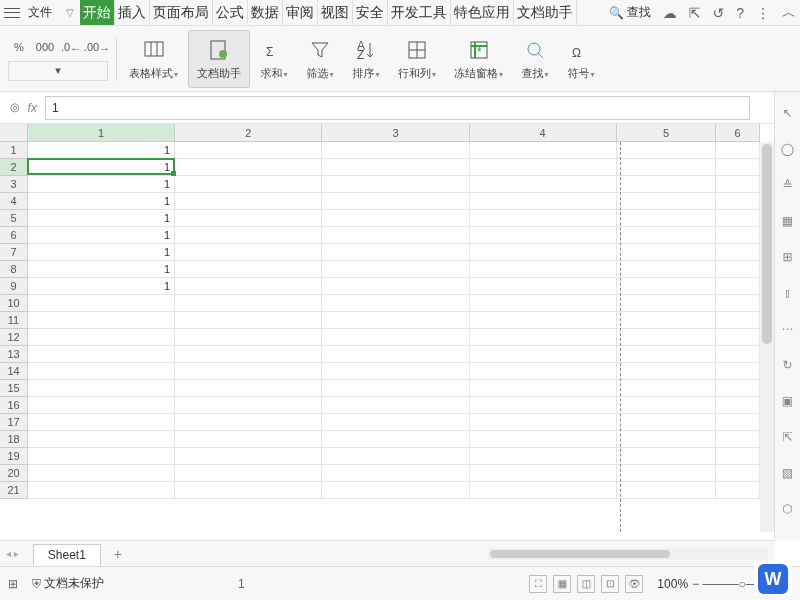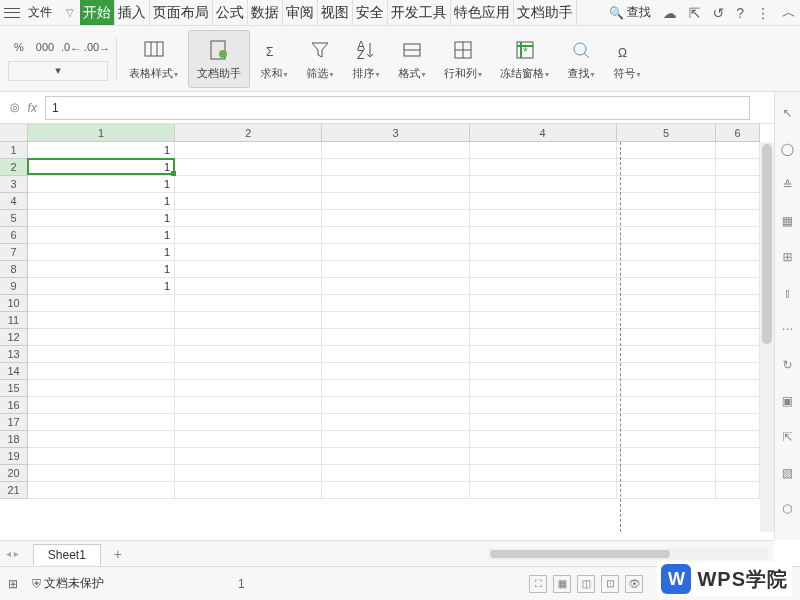--- a/index.html
+++ b/index.html
@@ -158,29 +158,20 @@
             <text x="3" y="12" font-size="10" fill="#555">A</text>
             <text x="3" y="21" font-size="10" fill="#555">Z</text>
             <path d="M16 5v14m-3-3l3 3l3-3" fill="none" stroke="#555"></path>
           </svg>
         </div>
         <div class="rlabel">排序<span class="rcaret">▾</span></div>
       </div>
       <div class="rbtn">
         <div class="ricon">
           <svg width="24" height="24">
-            <rect x="4" y="6" width="16" height="12" fill="none" stroke="#555"></rect>
-            <line x1="4" y1="12" x2="20" y2="12" stroke="#555"></line>
-          </svg>
-        </div>
-        <div class="rlabel">格式<span class="rcaret">▾</span></div>
-      </div>
-      <div class="rbtn">
-        <div class="ricon">
-          <svg width="24" height="24">
             <rect x="4" y="4" width="16" height="16" fill="none" stroke="#555"></rect>
             <line x1="12" y1="4" x2="12" y2="20" stroke="#555"></line>
             <line x1="4" y1="12" x2="20" y2="12" stroke="#555"></line>
           </svg>
         </div>
         <div class="rlabel">行和列<span class="rcaret">▾</span></div>
       </div>
       <div class="rbtn">
         <div class="ricon">
           <svg width="24" height="24">
@@ -465,14 +456,13 @@
     <div class="vb">▦</div>
     <div class="vb">◫</div>
     <div class="vb">⊡</div>
     <div class="vb">👁</div>
   </div>
   <div class="zoom"><span>100%</span> − ———○——— +</div>
 </div>
 
 <div class="watermark">
   <div class="wm-badge">W</div>
-  <div class="wm-text">WPS学院</div>
 </div>
 
 </body></html>

